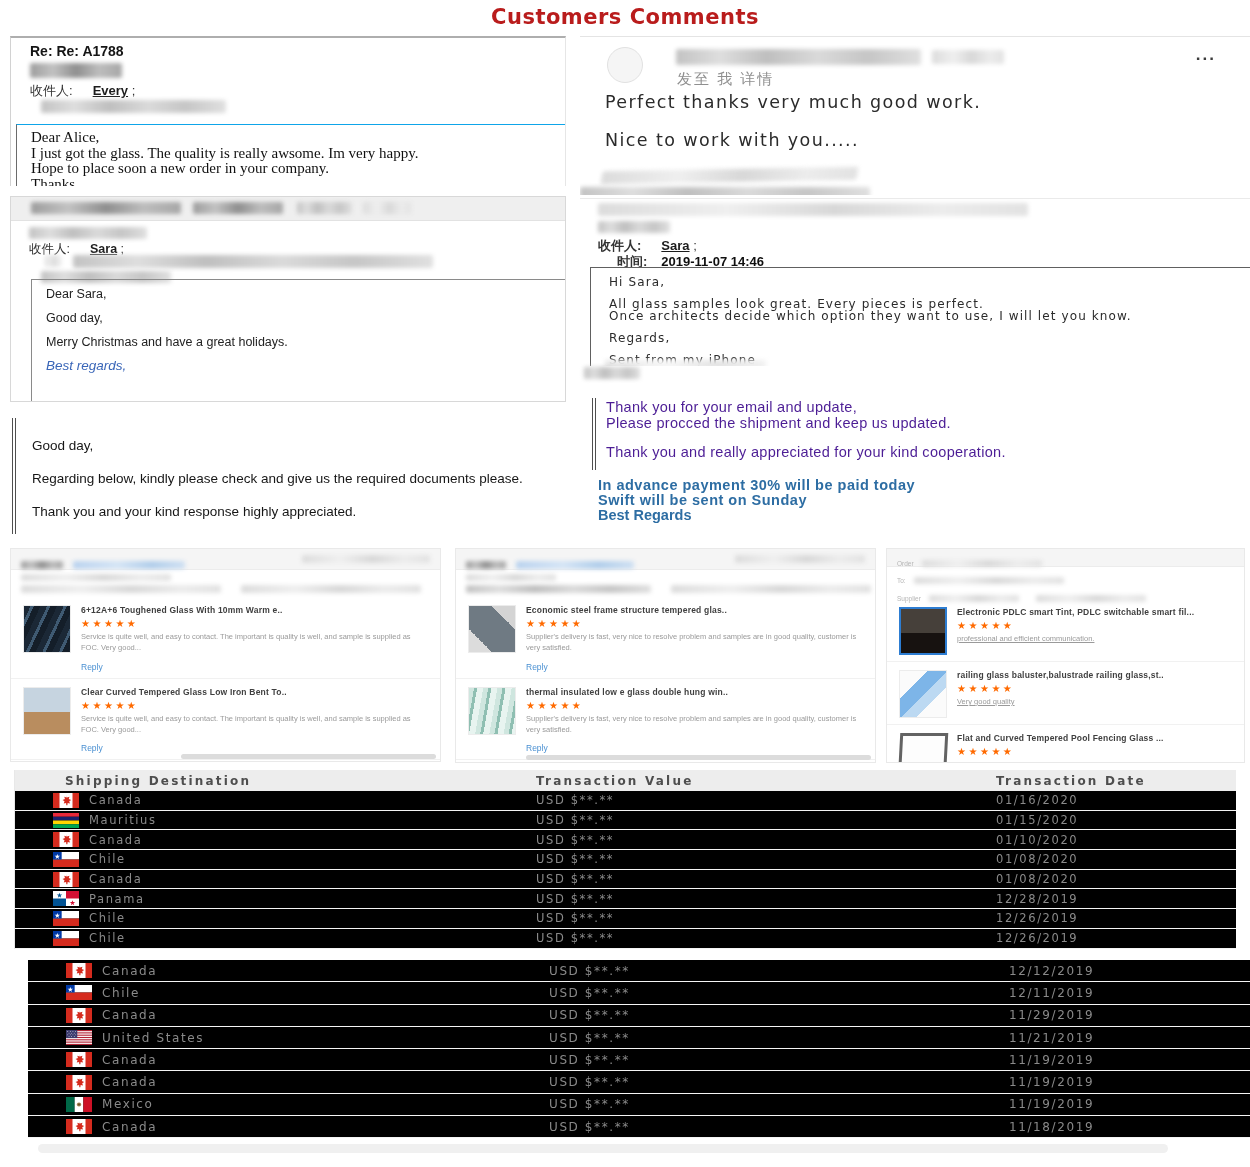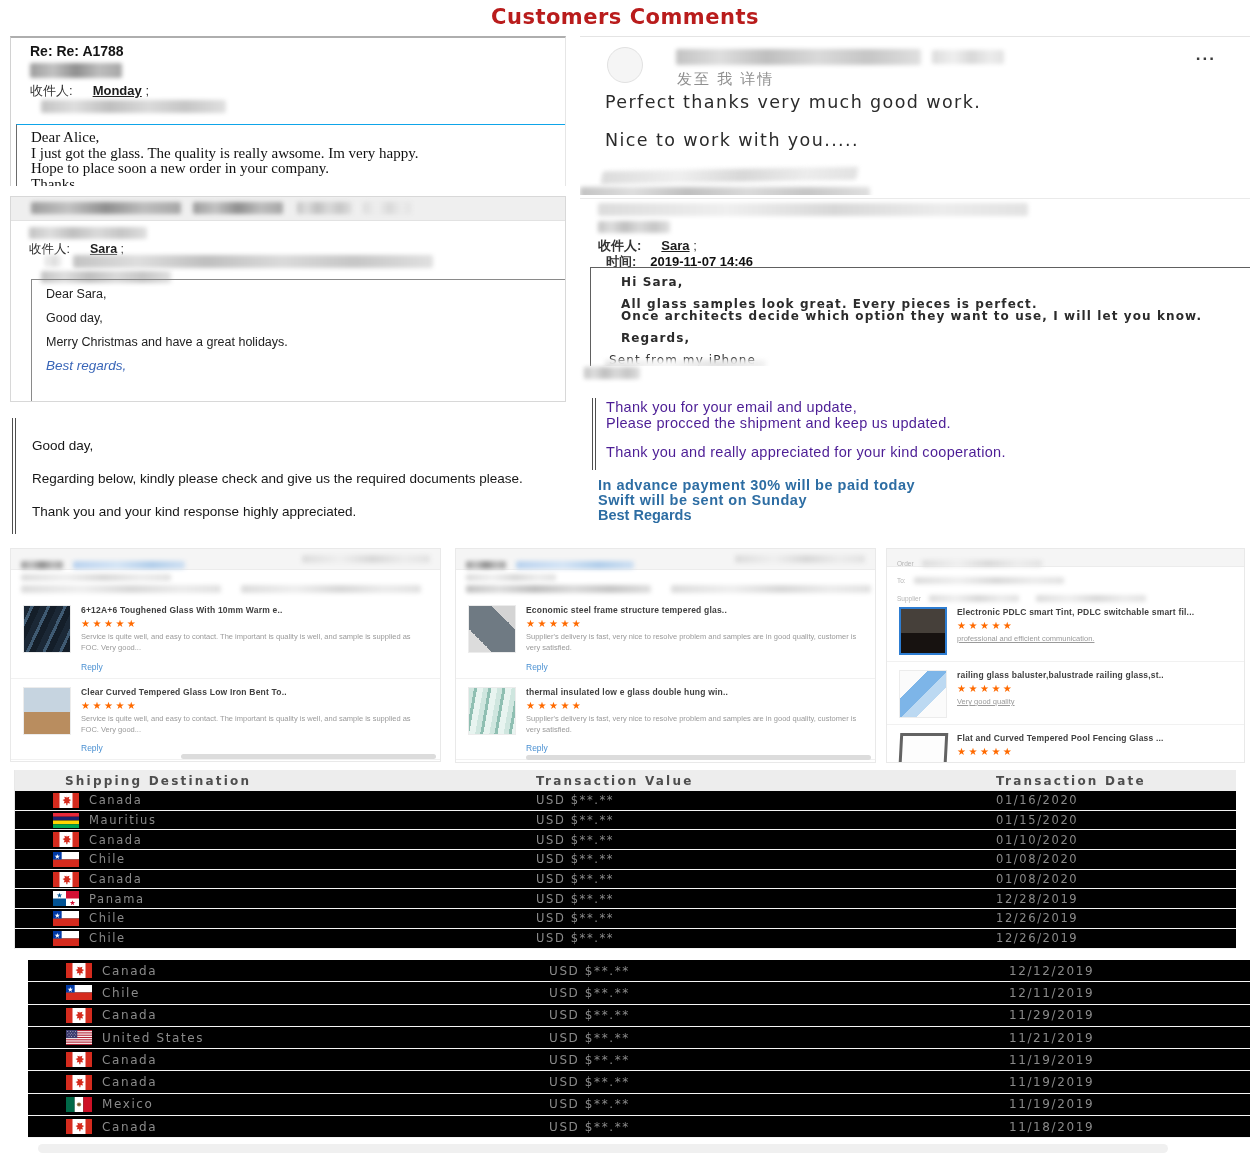--- a/index.html
+++ b/index.html
@@ -52,21 +52,21 @@
 
   .quote-left{left:10px;top:418px;width:556px;height:116px;}
   .vline{position:absolute;top:0;bottom:0;width:1px;background:#4f4f4f;}
   .quote-left .qtext{position:absolute;left:22px;top:20px;font-size:13.5px;color:#161616;}
   .quote-left .qtext div{margin-bottom:18px;line-height:15px;}
 
   .email-samples{left:580px;top:198px;width:670px;height:168px;border-top:1px solid #eaeaea;}
   .email-samples .mailbody{left:10px;top:68px;right:0;bottom:0;border-color:#606060;
     padding:8px 18px;font-family:"DejaVu Sans",sans-serif;font-size:12px;letter-spacing:1.1px;
     line-height:12px;color:#2b2b2b;}
-  .email-samples .mailbody p{margin:0 0 10px 12px;font-weight:bold;}
+  .email-samples .mailbody p{margin:0 0 10px 0;}
   .bold-lbl{font-weight:bold;}
   .iphone-wrap{position:relative;display:inline-block;}
   .iphone-wrap .cover{position:absolute;left:-4px;right:-10px;bottom:-3px;height:9px;filter:blur(2px);
     background:linear-gradient(90deg,#e8e8e8,#f6f6f6 40%,#e4e4e4 70%,#f2f2f2);}
 
   .quote-right{left:592px;top:396px;width:658px;height:142px;}
   .quote-right .vl1{left:0;top:2px;height:72px;}
   .quote-right .vl2{left:3px;top:2px;height:72px;}
   .qr-text{position:absolute;left:14px;top:4px;font-size:14.5px;font-weight:normal;color:#4c1d95;
     letter-spacing:.3px;line-height:15.5px;}
@@ -128,21 +128,21 @@
 <body>
 
 <div id="app">
 
   <div class="page-title">Customers Comments</div>
 
   <section class="panel email-alice">
     <div class="subject">Re: Re: A1788</div>
     <div class="blur dark" style="left:19px;top:25px;width:92px;height:15px;"></div>
     <div class="to-line" style="left:19px;top:44px;">
-      <span class="lbl">收件人:</span><span class="contact">Monday</span> <span>;</span>
+      <span class="lbl">收件人:</span><span class="contact">Every</span> <span>;</span>
     </div>
     <div class="blur" style="left:30px;top:62px;width:185px;height:13px;"></div>
     <div class="mailbody">
       <div>Dear Alice,</div>
       <div>I just got the glass. The quality is really awsome. Im very happy.</div>
       <div>Hope to place soon a new order in your company.</div>
       <div>Thanks</div>
     </div>
   </section>
 
@@ -192,21 +192,21 @@
       <div>Thank you and your kind response highly appreciated.</div>
     </div>
   </section>
 
   <section class="panel email-samples">
     <div class="blur lite" style="left:18px;top:4px;width:430px;height:13px;"></div>
     <div class="blur" style="left:18px;top:22px;width:72px;height:12px;"></div>
     <div class="to-line" style="left:18px;top:38px;">
       <span class="lbl bold-lbl">收件人:</span><span class="contact">Sara</span> <span>;</span>
     </div>
-    <div class="to-line" style="left:26px;top:54px;text-decoration:underline;">
+    <div class="to-line" style="left:37px;top:54px;text-decoration:underline;">
       <span class="lbl bold-lbl" style="margin-right:14px;">时间:</span><span style="font-weight:bold;color:#101010;">2019-11-07 14:46</span>
     </div>
     <div class="mailbody">
       <p>Hi Sara,</p>
       <p style="margin-bottom:0;">All glass samples look great. Every pieces is perfect.</p>
       <p>Once architects decide which option they want to use, I will let you know.</p>
       <p>Regards,</p>
       <span class="iphone-wrap"><span>Sent from my iPhone</span><span class="cover"></span></span>
     </div>
   </section>

